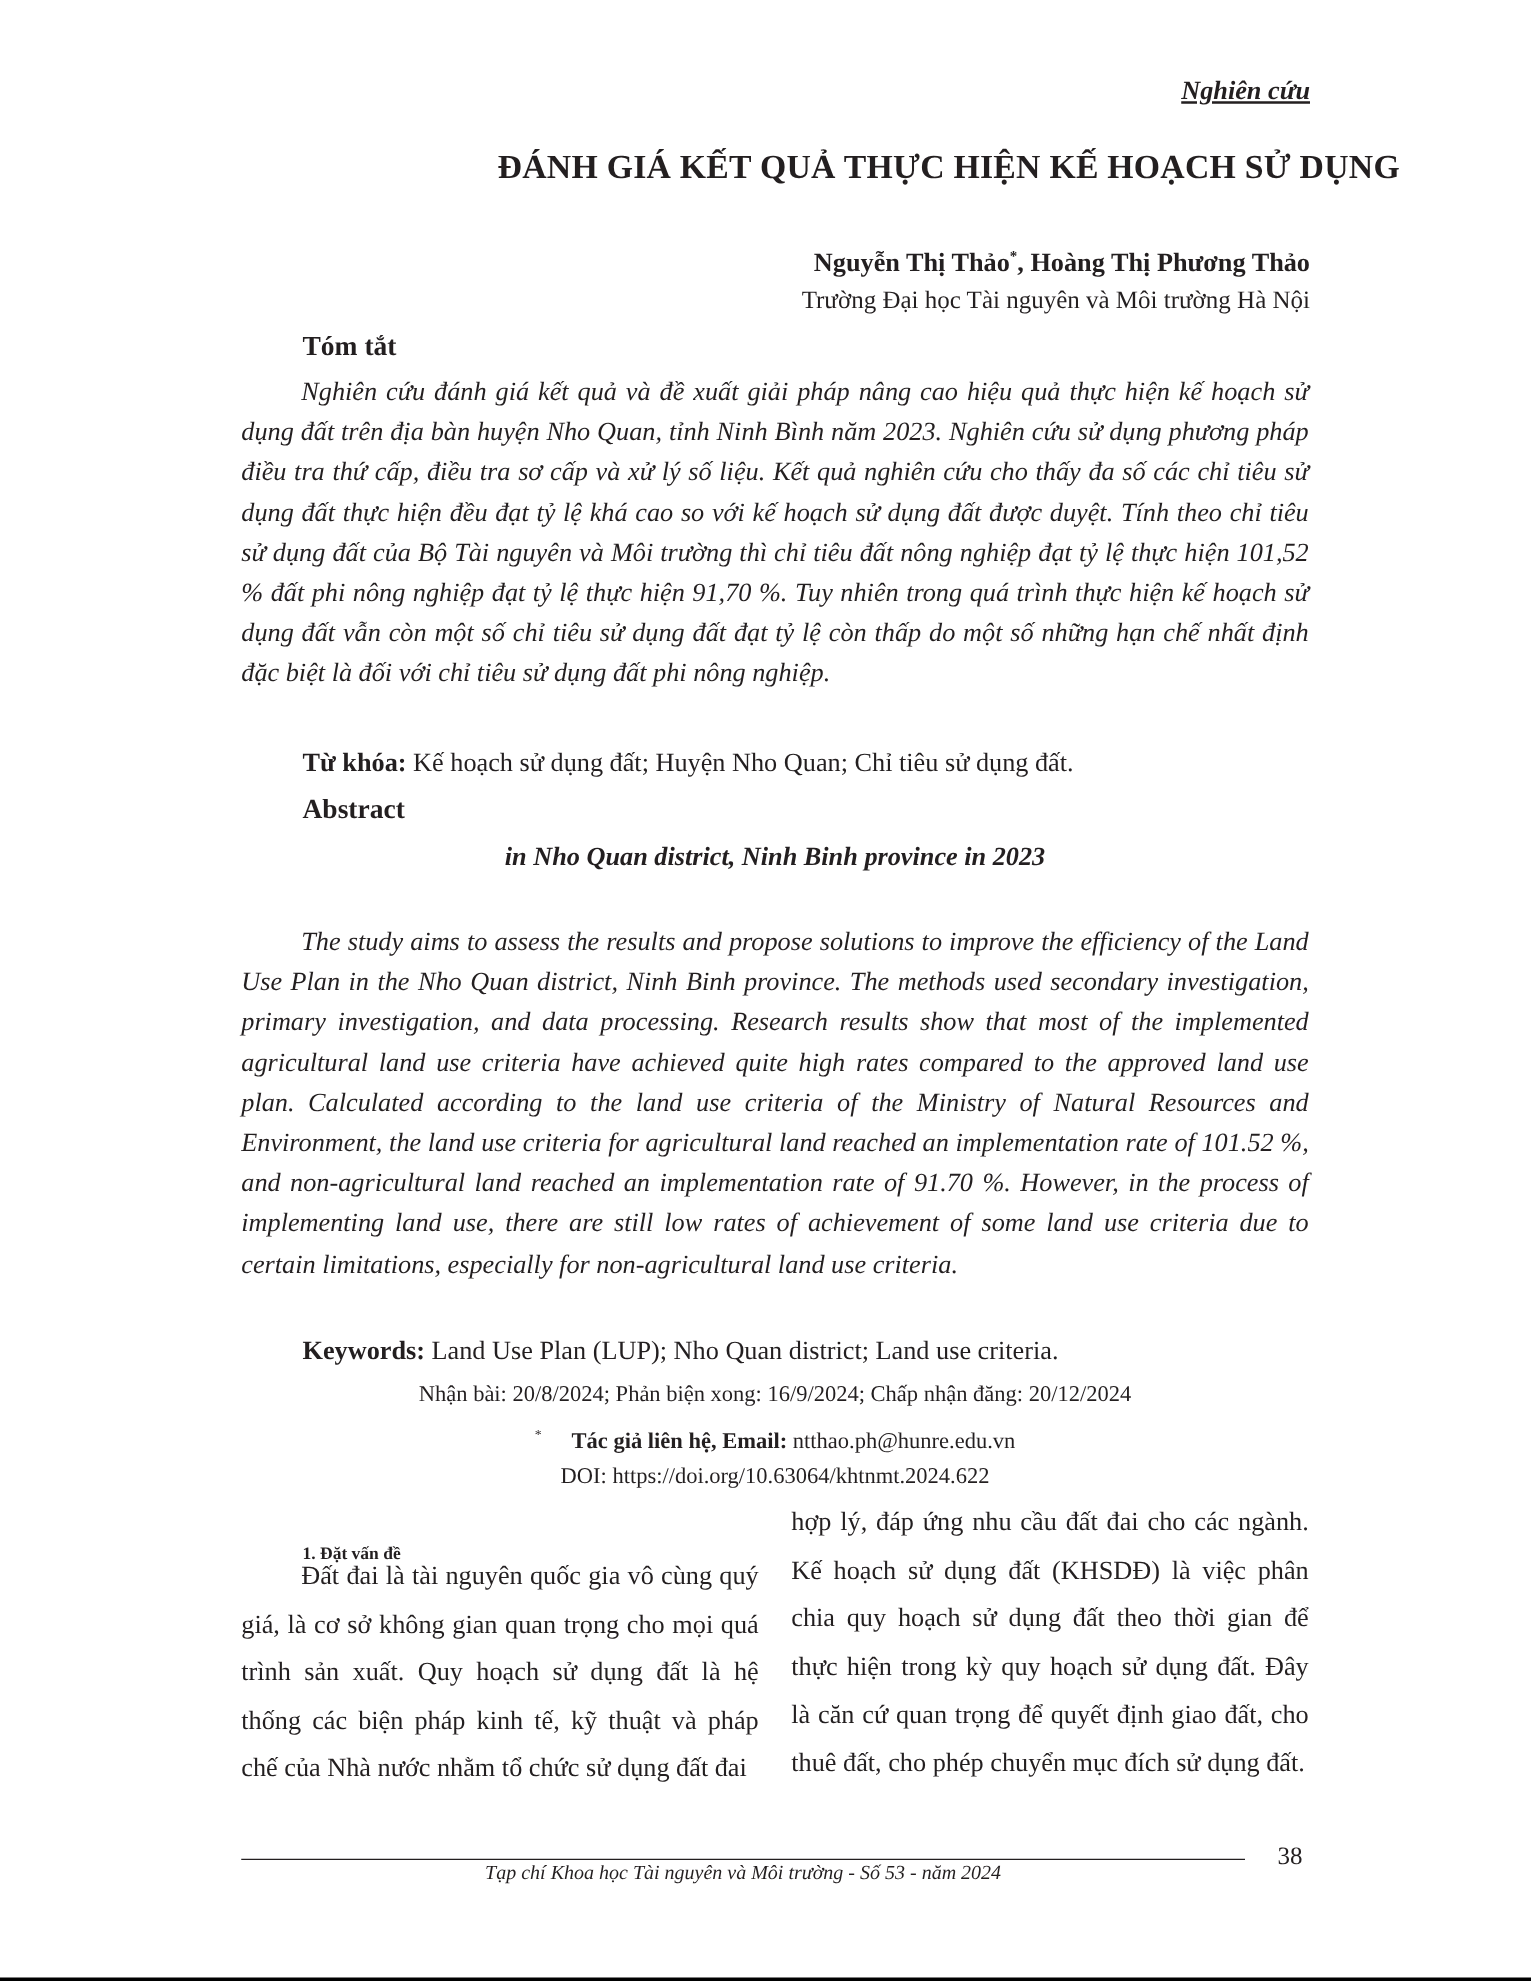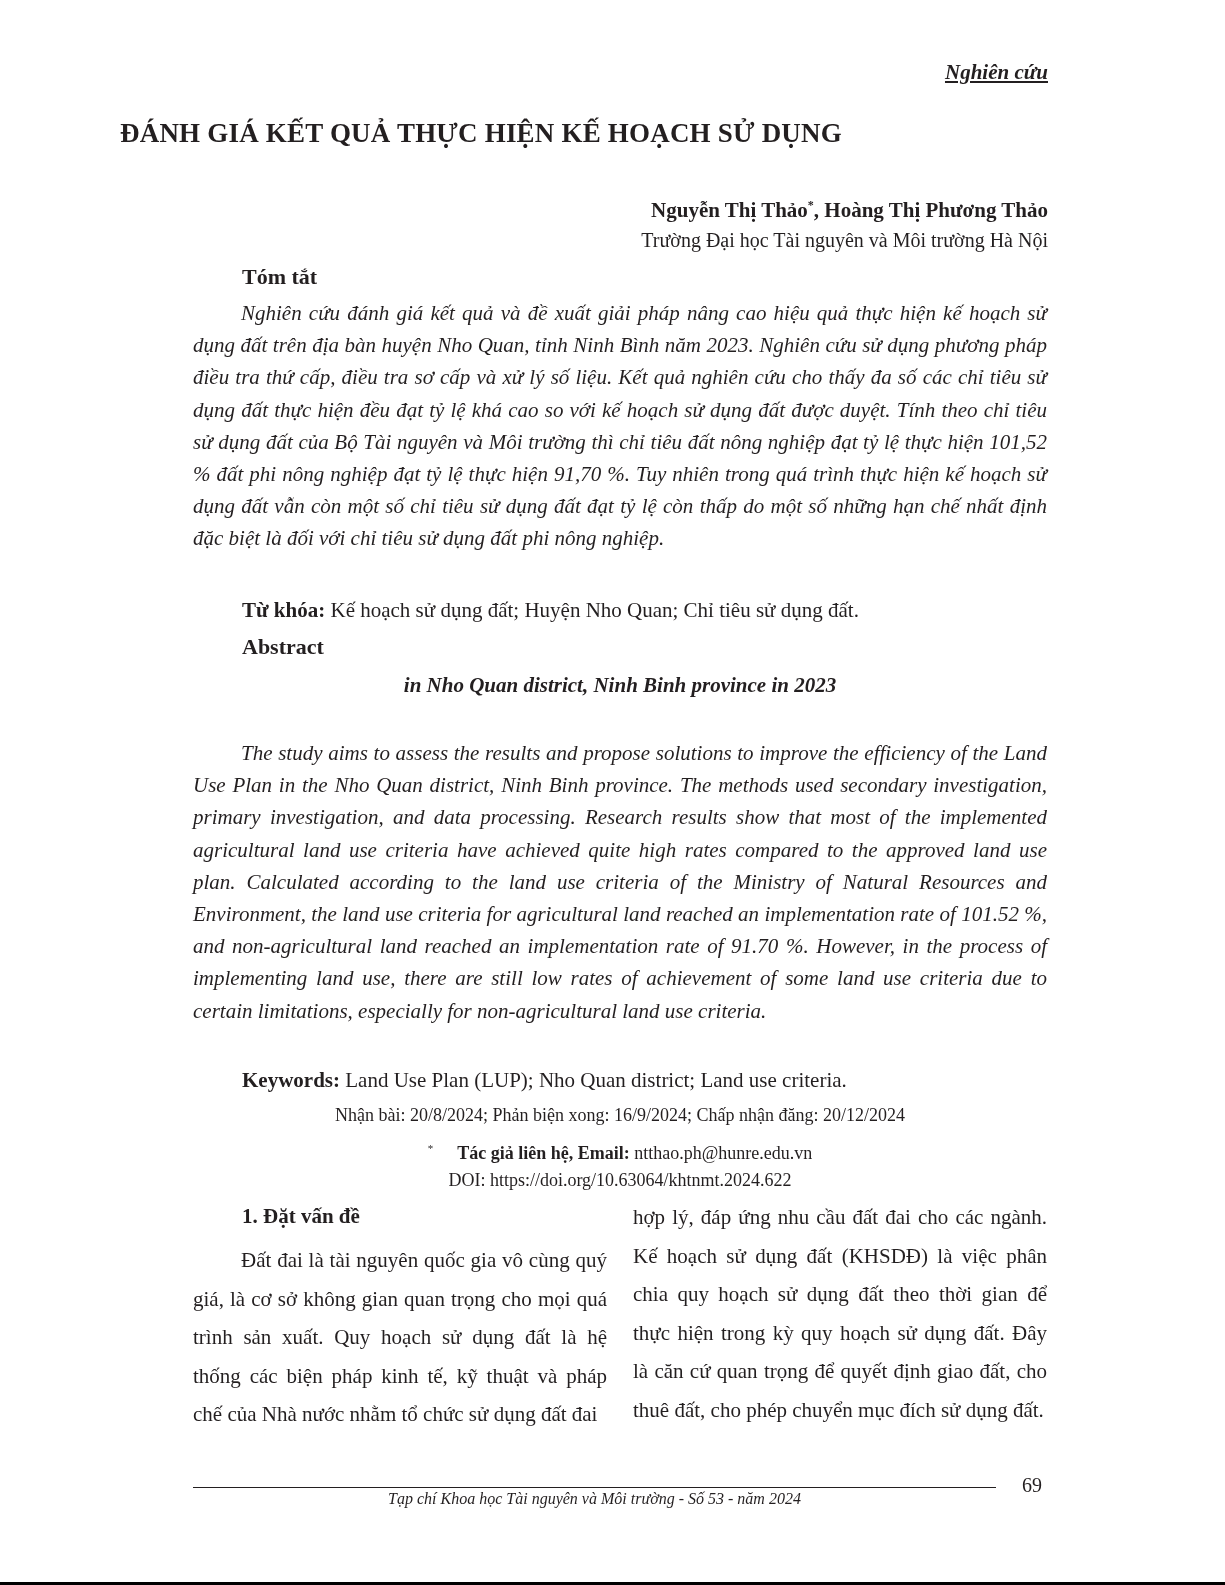--- a/index.html
+++ b/index.html
@@ -7,21 +7,21 @@
     width: 1225px; height: 1585px; position: relative; overflow: hidden;
     font-family: "Liberation Serif", "DejaVu Serif", serif;
     color: #231f20;
   }
   .abs { position: absolute; }
   .section-label {
     right: 177px; top: 60px; font-size: 21px; font-style: italic; font-weight: bold;
     text-decoration: underline;
   }
   .title {
-    left: 120px; width: 1000px; top: 116px; text-align: left;
+    left: 120px; width: 1000px; top: 116px; text-align: right;
     font-size: 27px; font-weight: bold; line-height: 35px; letter-spacing: 0.2px;
   }
   .authors {
     right: 177px; top: 198px; font-size: 21px; font-weight: bold; text-align: right;
   }
   .authors sup { font-size: 12px; }
   .affiliation {
     right: 177px; top: 229px; font-size: 20px; text-align: right;
   }
   .heading {
@@ -99,22 +99,22 @@
 <div class="abs meta" style="top:1104px;">Nhận bài: 20/8/2024; Phản biện xong: 16/9/2024; Chấp nhận đăng: 20/12/2024</div>
 
 <div class="abs meta" style="top:1137px;">
   <sup>*</sup><b>Tác giả liên hệ, Email:</b><span> ntthao.ph@hunre.edu.vn</span>
 </div>
 
 <div class="abs meta" style="top:1169px;">
   <span>DOI: </span><span>https://doi.org/10.63064/khtnmt.2024.622</span>
 </div>
 
-<div class="abs heading" style="top:1204px; font-size:21px;">1. Đặt vấn đề</div>
+<div class="abs heading" style="top:1236px; font-size:14px;">1. Đặt vấn đề</div>
 
 <div class="abs col left">Đất đai là tài nguyên quốc gia vô cùng quý giá, là cơ sở không gian quan trọng cho mọi quá trình sản xuất. Quy hoạch sử dụng đất là hệ thống các biện pháp kinh tế, kỹ thuật và pháp chế của Nhà nước nhằm tổ chức sử dụng đất đai</div>
 
 <div class="abs col right">hợp lý, đáp ứng nhu cầu đất đai cho các ngành. Kế hoạch sử dụng đất (KHSDĐ) là việc phân chia quy hoạch sử dụng đất theo thời gian để thực hiện trong kỳ quy hoạch sử dụng đất. Đây là căn cứ quan trọng để quyết định giao đất, cho thuê đất, cho phép chuyển mục đích sử dụng đất.</div>
 
 <div class="abs footer-rule"></div>
-<div class="abs page-num">69</div>
+<div class="abs page-num">38</div>
 <div class="abs footer-journal">Tạp chí Khoa học Tài nguyên và Môi trường - Số 53 - năm 2024</div>
 <div class="abs bottom-edge"></div>
 
 </body></html>

